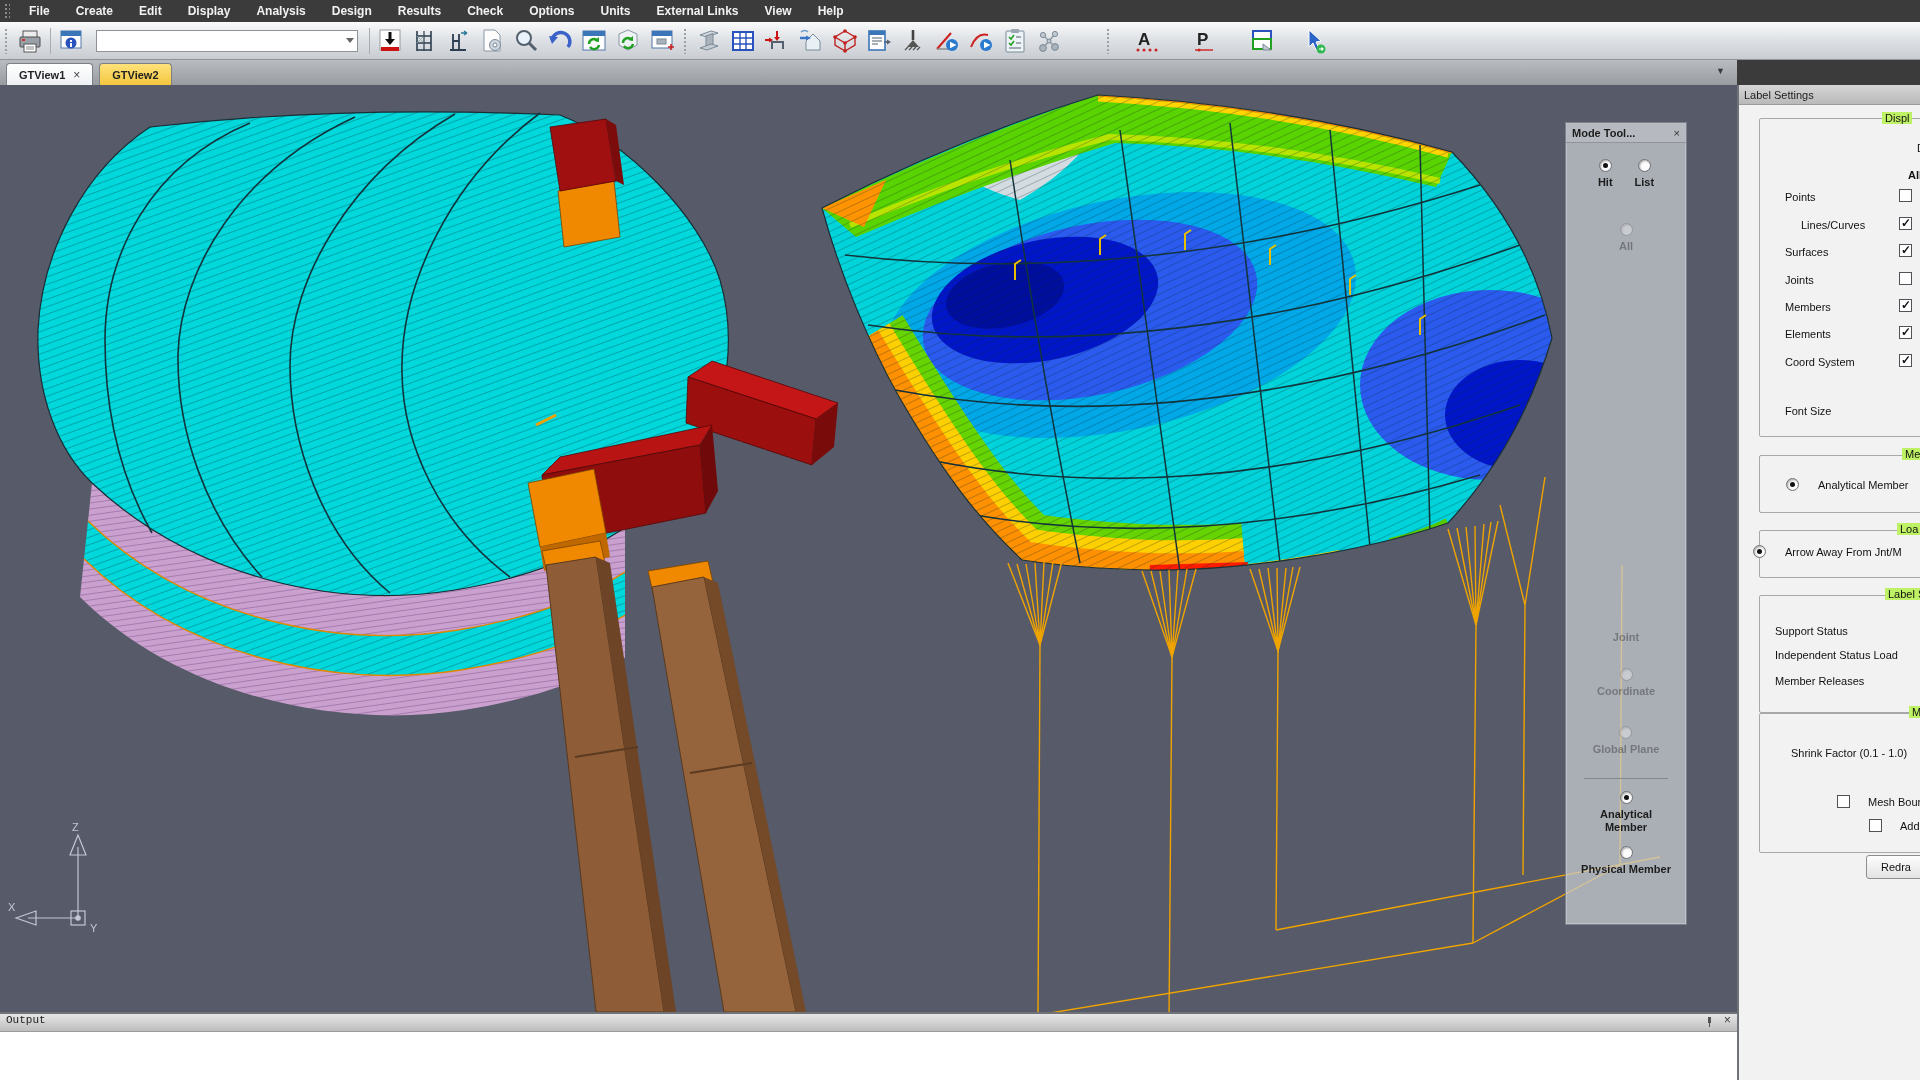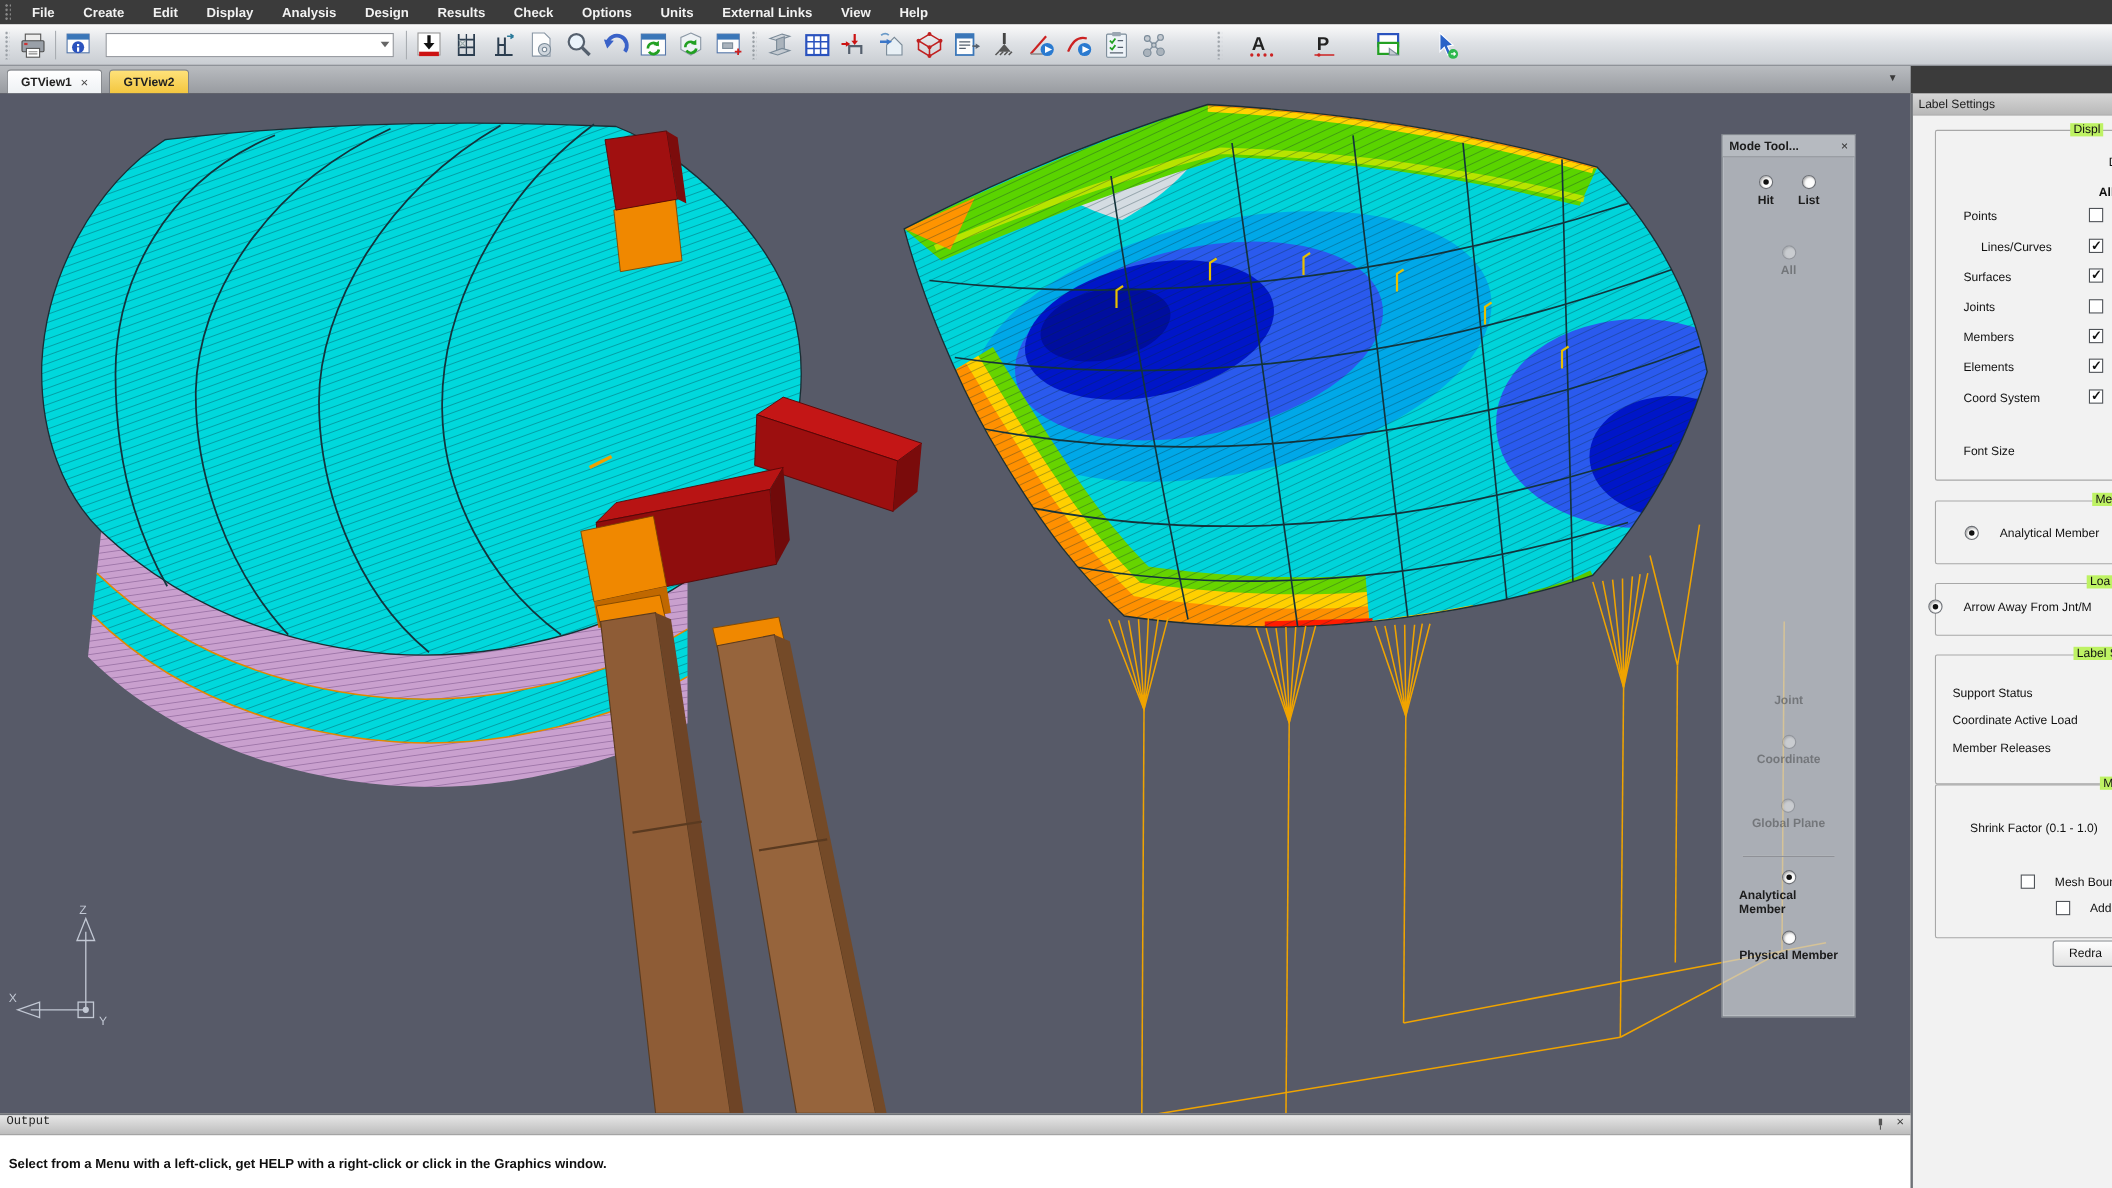--- a/index.html
+++ b/index.html
@@ -54,21 +54,21 @@
               box-shadow:0 0 0 1px rgba(230,232,236,0.35) inset; font-size:11px; color:#1c1c1c; }
   .mt-title { height:20px; background:rgba(184,188,194,0.85); display:flex; align-items:center;
               padding:0 6px; font-weight:700; border-bottom:1px solid rgba(130,134,140,0.7); }
   .mt-title .mt-close { margin-left:auto; font-weight:400; color:#333; }
   .mt-body { display:flex; flex-direction:column; align-items:center; }
   .radio { width:13px; height:13px; border-radius:50%; background:#fdfdfd;
            border:1px solid #6d7076; box-shadow:inset 1px 1px 2px rgba(0,0,0,0.35); position:relative; }
   .radio.on::after { content:""; position:absolute; left:3px; top:3px; width:5px; height:5px;
                      border-radius:50%; background:#111; }
   .mt-opt { display:flex; flex-direction:column; align-items:center; gap:4px; font-weight:700; }
-  .mt-opt .lbl { text-align:left; line-height:13px; }
+  .mt-opt .lbl { text-align:center; line-height:13px; }
   .mt-opt.disabled { opacity:0.38; }
   .mt-row { display:flex; gap:22px; margin-top:16px; }
   .mt-hr { width:84px; height:1px; background:#fdfdfd; border-bottom:1px solid #84878d; margin-top:22px; }
 
   
   .outputpanel { position:absolute; left:0; top:1012px; width:1737px; height:68px;
                  background:#ffffff; border-top:2px solid #6f7277; }
   .out-head { height:18px; background:linear-gradient(#e6e6e6,#bdbdbd); display:flex;
               align-items:flex-start; padding:0 6px; font-size:11px; color:#222;
               border-bottom:1px solid #9b9b9b;font-family:Liberation Mono, monospace; }
@@ -555,21 +555,20 @@
 
   <div class="outputpanel">
     <div class="out-head">
       <span>Output</span>
       <span class="out-tools">
         <span class="pin"></span>
         <span class="out-close">×</span>
       </span>
     </div>
     <div class="out-body">
-      <div class="out-line2">Select from a Menu with a left-click, get HELP with a right-click or click in the Graphics window.</div>
     </div>
   </div>
 
   <div class="rightpanel">
     <div class="rp-title">
       <span>Label Settings</span>
     </div>
 
     <div class="group" style="left:20px; top:33px; width:260px; height:319px;"></div>
     <span class="group-label" style="left:143px; top:27px;">Displ</span>
@@ -599,21 +598,21 @@
     <span class="rp-lbl" style="left:66px; top:394px;">Analytical Member</span>
 
     <div class="group" style="left:20px; top:445px; width:260px; height:48px;"></div>
     <span class="group-label" style="left:158px; top:438px;">Loa</span>
     <span class="radio rp-radio on" style="left:14px; top:460px;"></span>
     <span class="rp-lbl" style="left:33px; top:461px;">Arrow Away From Jnt/M</span>
 
     <div class="group" style="left:20px; top:510px; width:260px; height:118px;"></div>
     <span class="group-label" style="left:146px; top:503px;">Label S</span>
     <span class="rp-lbl" style="left:23px; top:540px;">Support Status</span>
-    <span class="rp-lbl" style="left:23px; top:564px;">Coordinate Active Load</span>
+    <span class="rp-lbl" style="left:23px; top:564px;">Independent Status Load</span>
     <span class="rp-lbl" style="left:23px; top:590px;">Member Releases</span>
 
     <div class="group" style="left:20px; top:628px; width:260px; height:140px;"></div>
     <span class="group-label" style="left:170px; top:621px;">Me</span>
     <span class="rp-lbl" style="left:39px; top:662px;">Shrink Factor (0.1 - 1.0)</span>
     <span class="checkbox" style="left:98px; top:710px;"></span>
     <span class="rp-lbl" style="left:116px; top:711px;">Mesh Bound</span>
     <span class="checkbox" style="left:130px; top:734px;"></span>
     <span class="rp-lbl" style="left:148px; top:735px;">Add</span>
 

